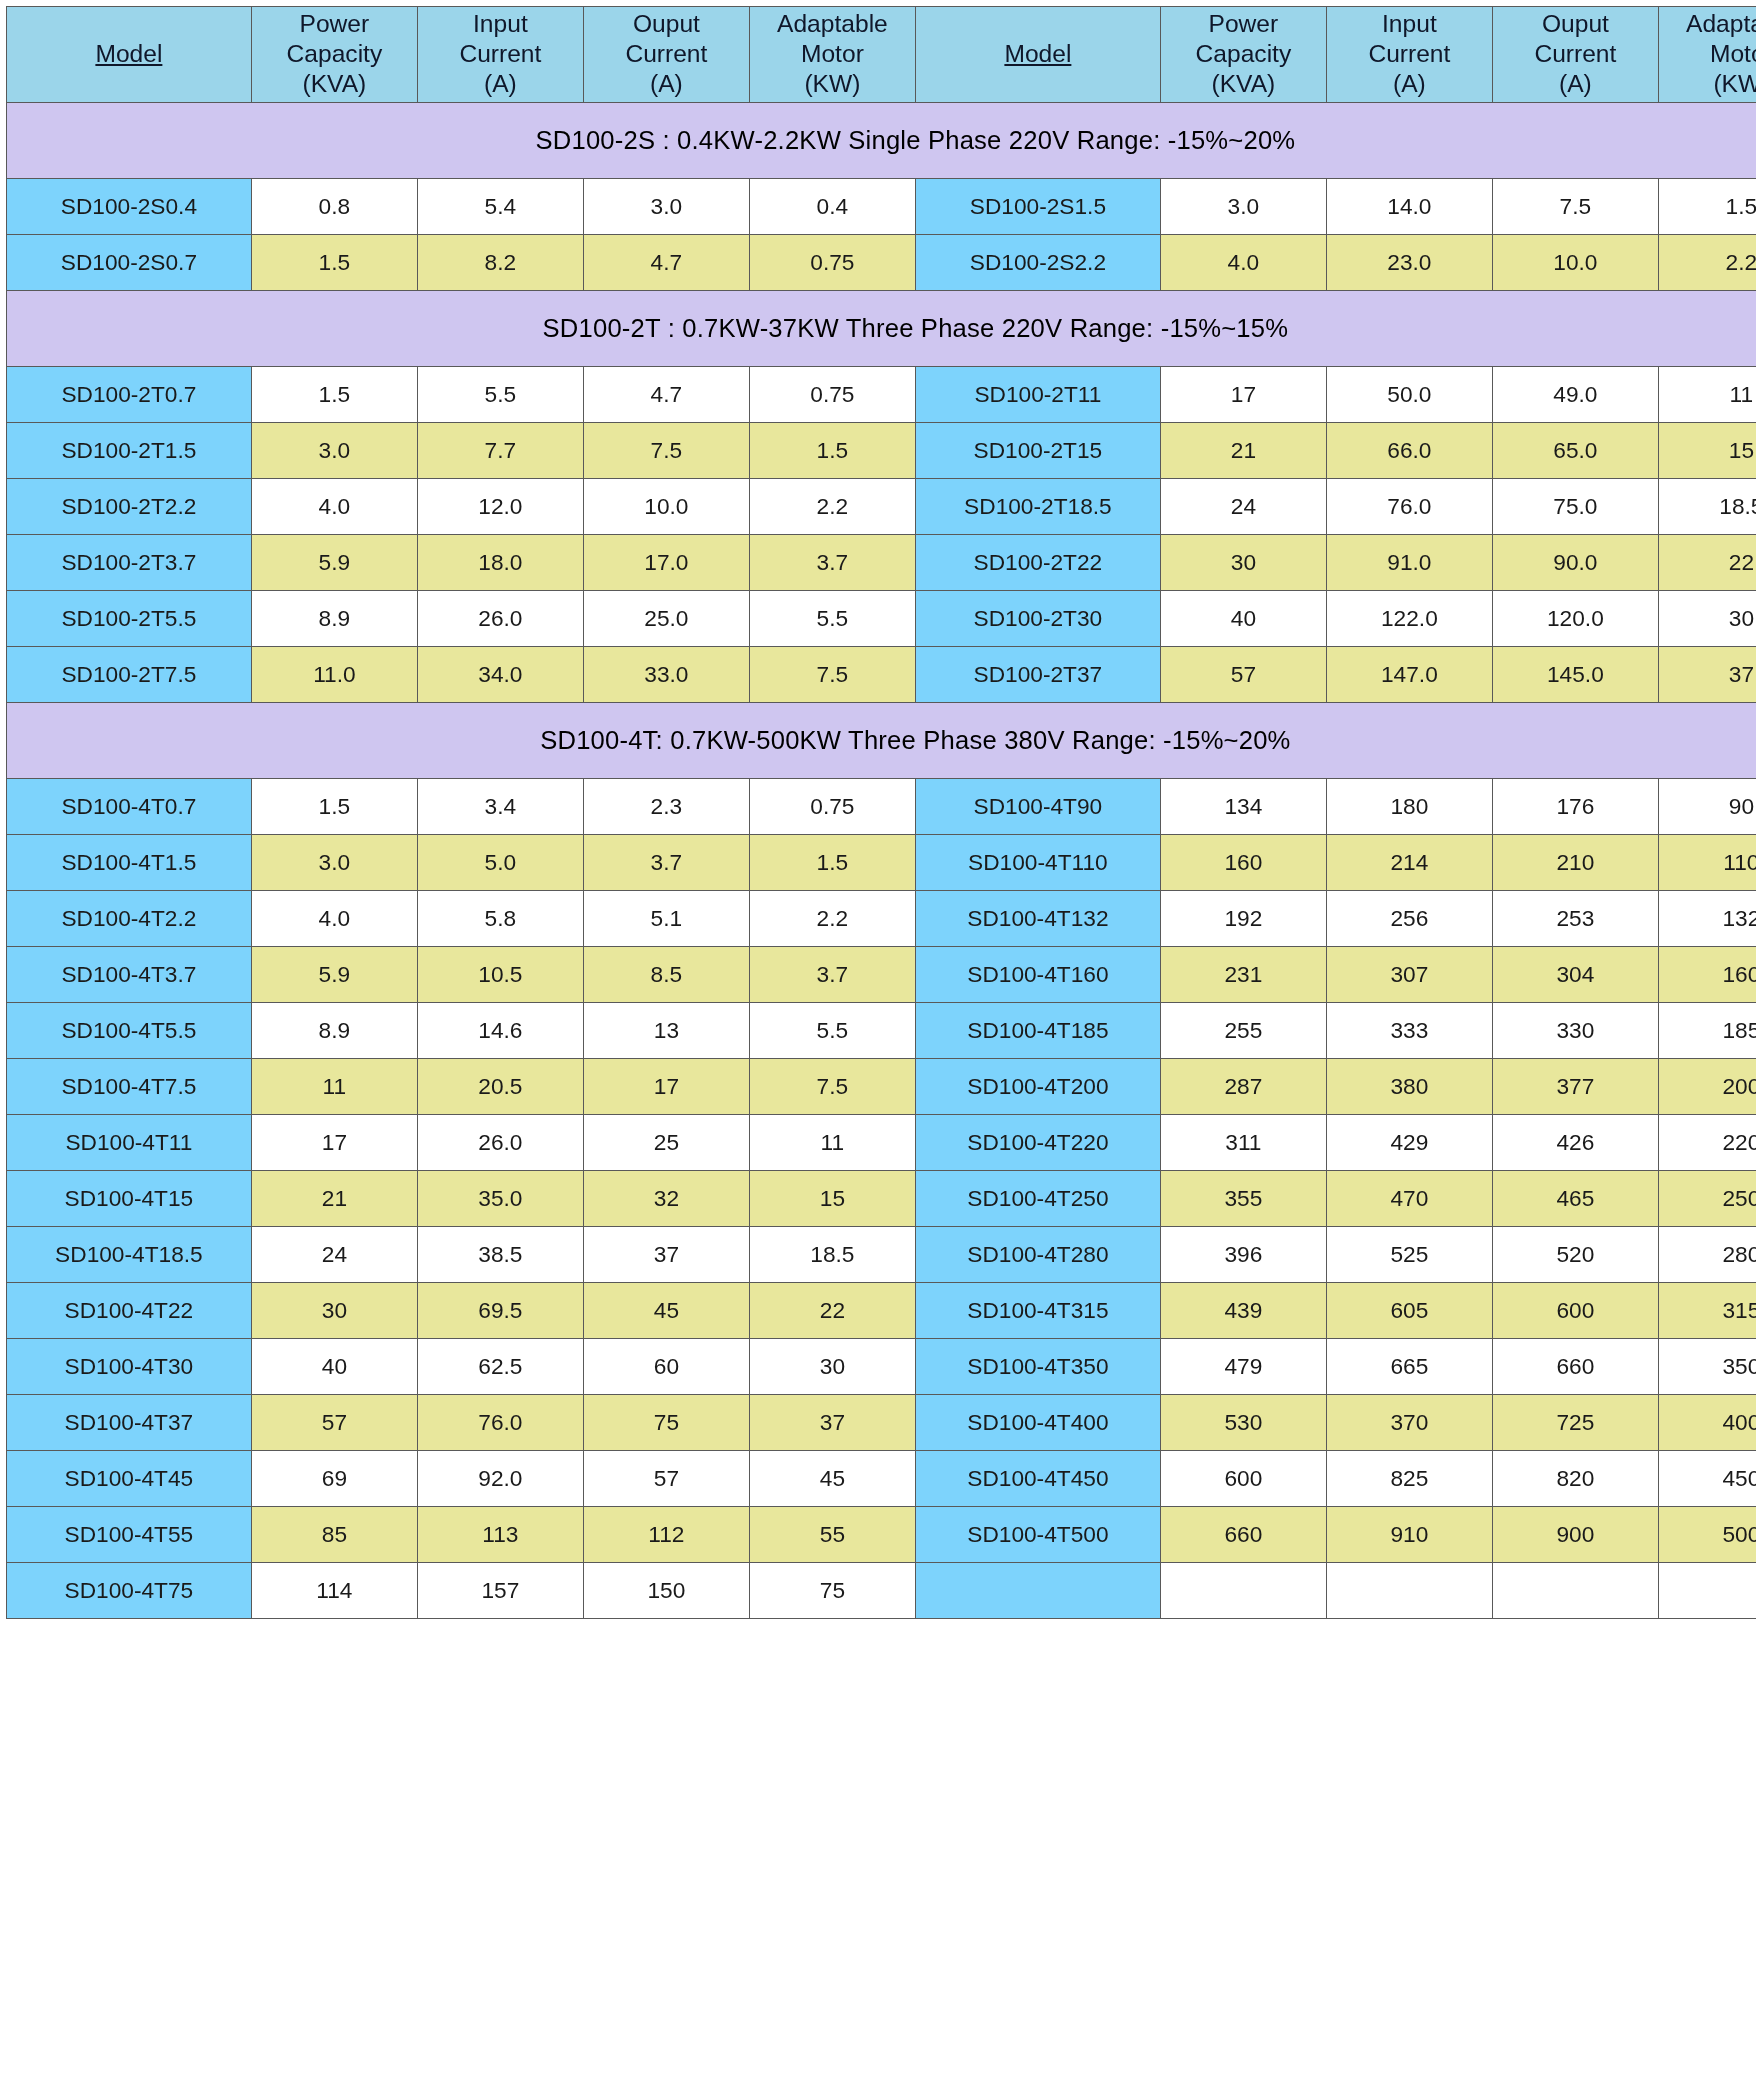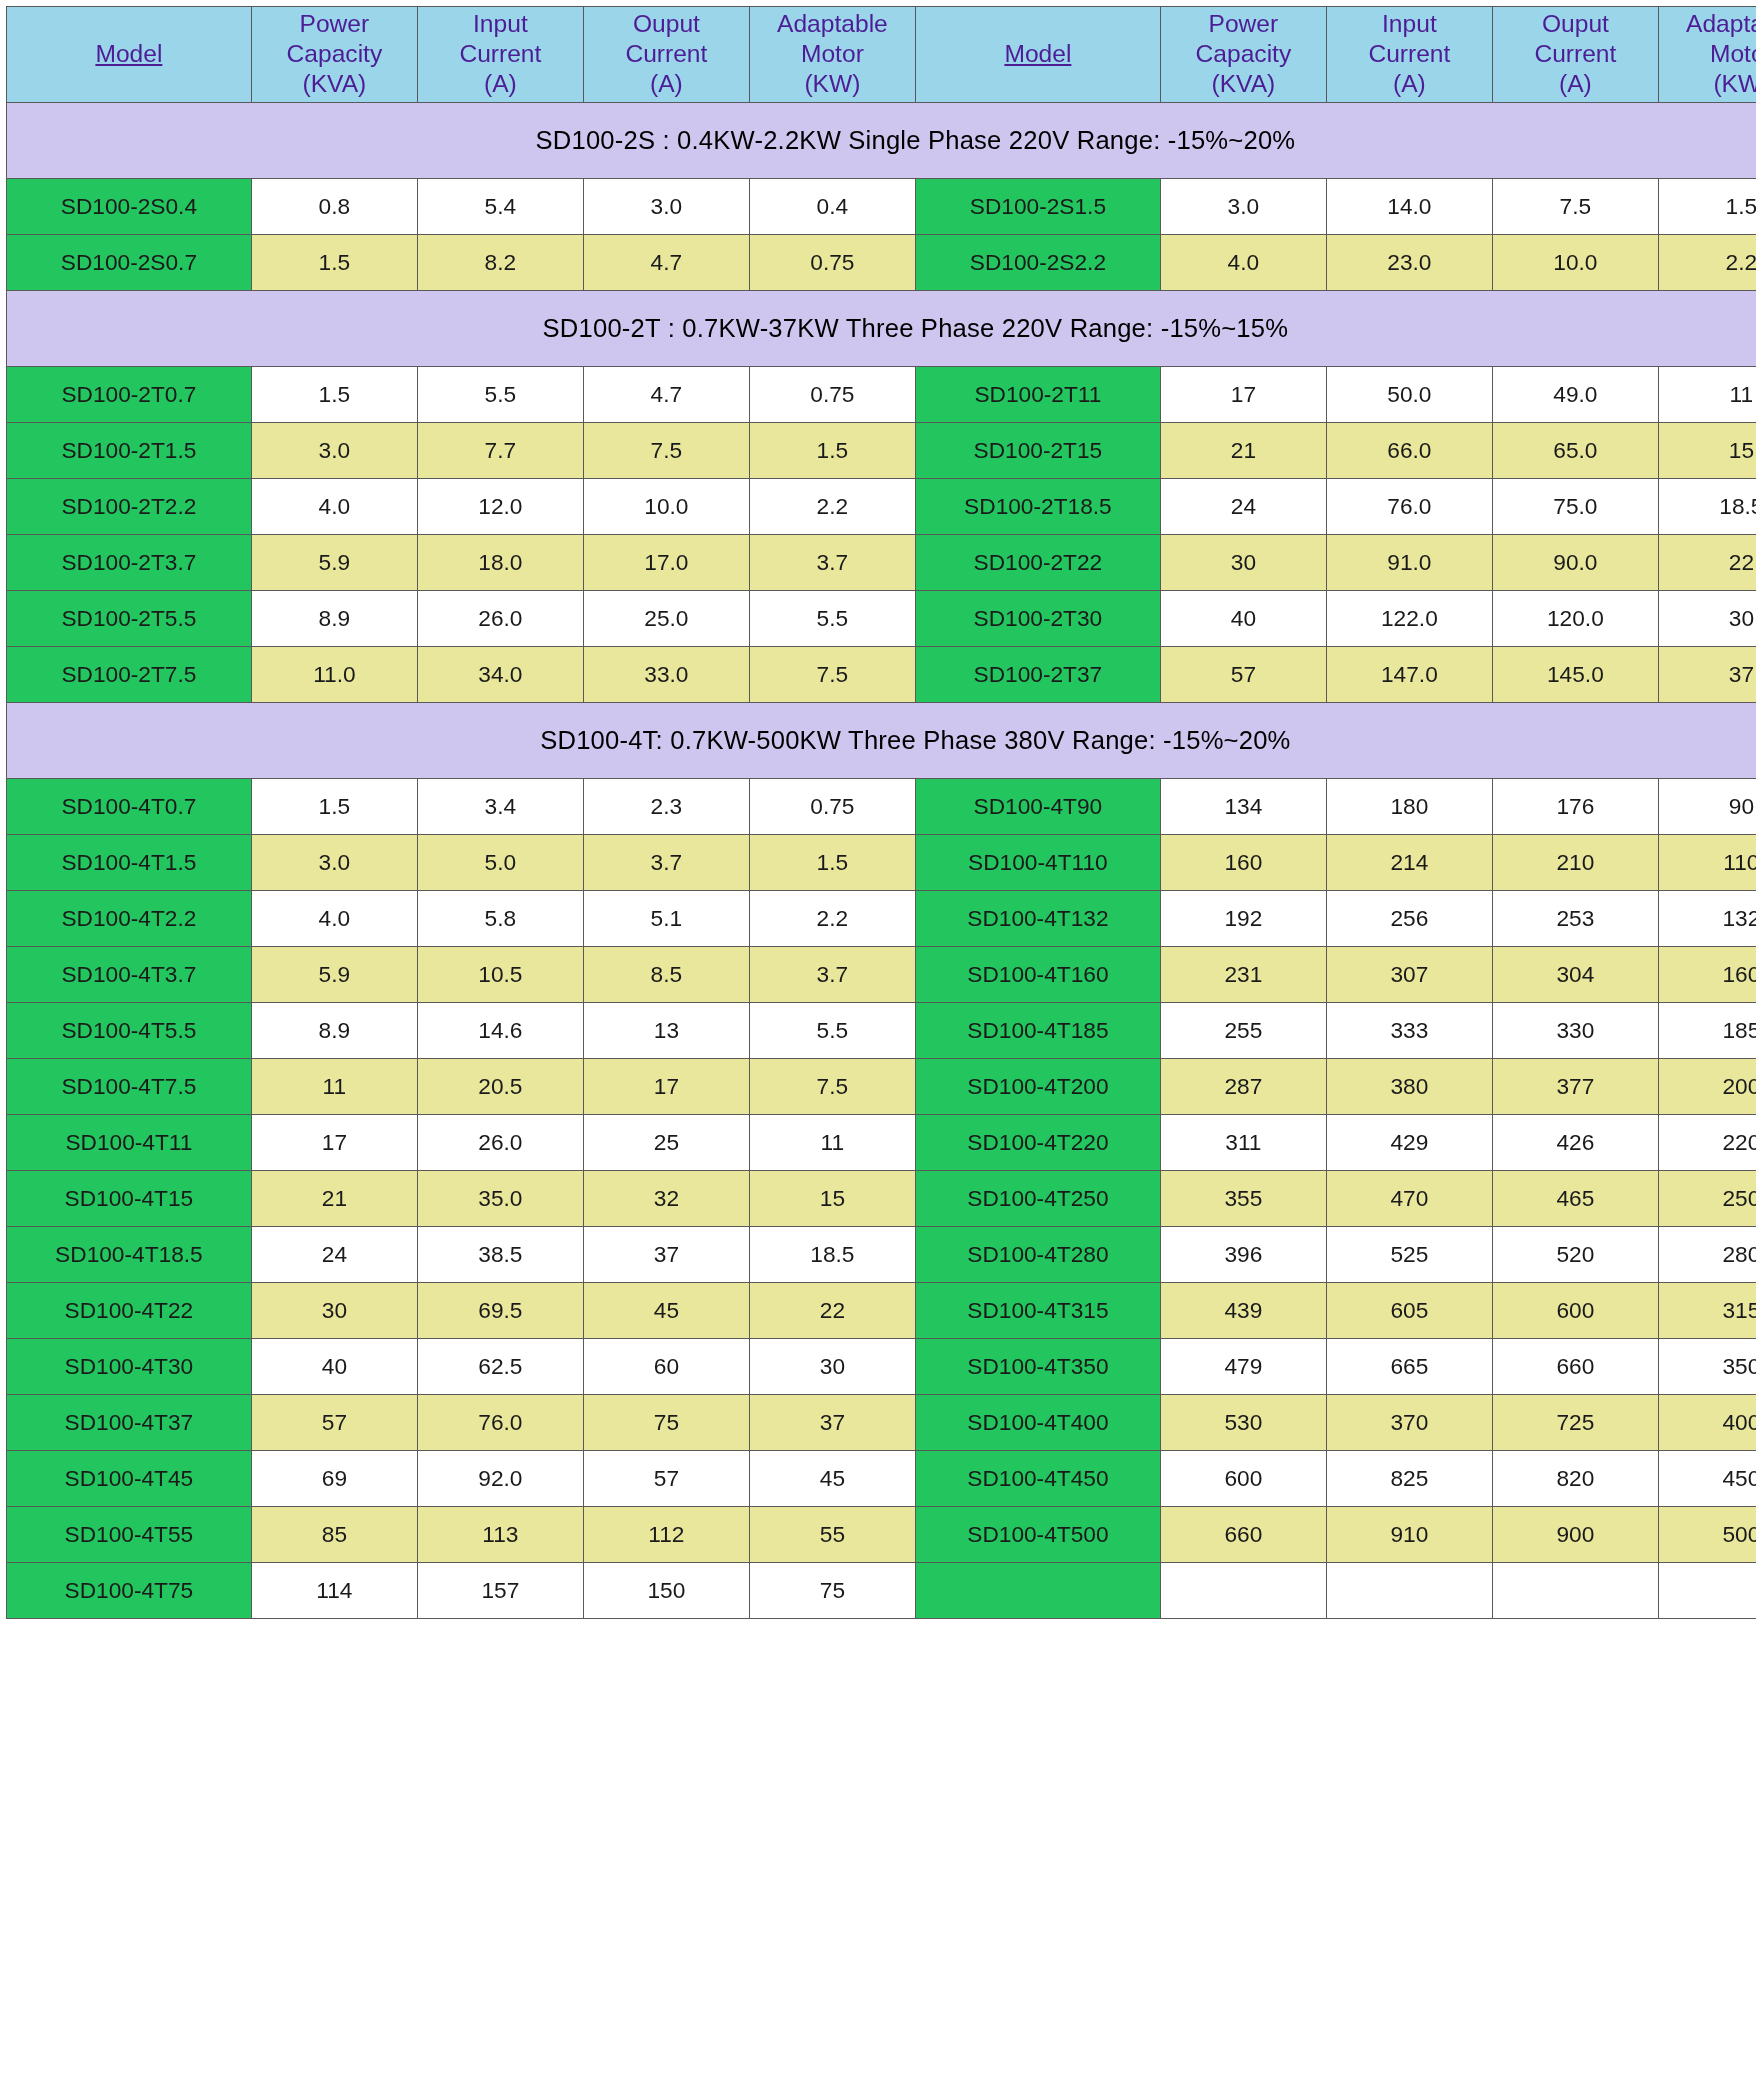--- a/index.html
+++ b/index.html
@@ -27,21 +27,21 @@
     text-align: center;
     vertical-align: middle;
     padding: 0;
     font-weight: normal;
   }
 
   tr.header-row th {
     background: #9BD5EA;
     height: 95px;
     font-size: 24.6px;
-    color: #4c1d95;
+    color: #0f172a;
     line-height: 1.22;
   }
   th.header-model { text-align: center; text-decoration: underline; }
   th.header-stacked {
     text-align: left;
     padding-left: 15.8px;
   }
   th.header-stacked .hl { display: block; }
 
   tr.section-row td {
@@ -49,21 +49,21 @@
     height: 75px;
     font-size: 25.6px;
     font-weight: bold;
     color: #000;
     text-align: center;
     letter-spacing: 0.2px;
   }
 
   tr.data-row td { height: 55px; font-size: 22.7px; color: #1a1a1a; }
   td.model-cell {
-    background: #22c55e;
+    background: #7dd3fc;
     font-size: 22.7px;
     color: #1f1f1f;
   }
   td.val-white  { background: #ffffff; }
   td.val-yellow { background: #E8E79C; }
   td.val-empty  { background: #ffffff; }
 </style>
 </head>
 <body>
 

